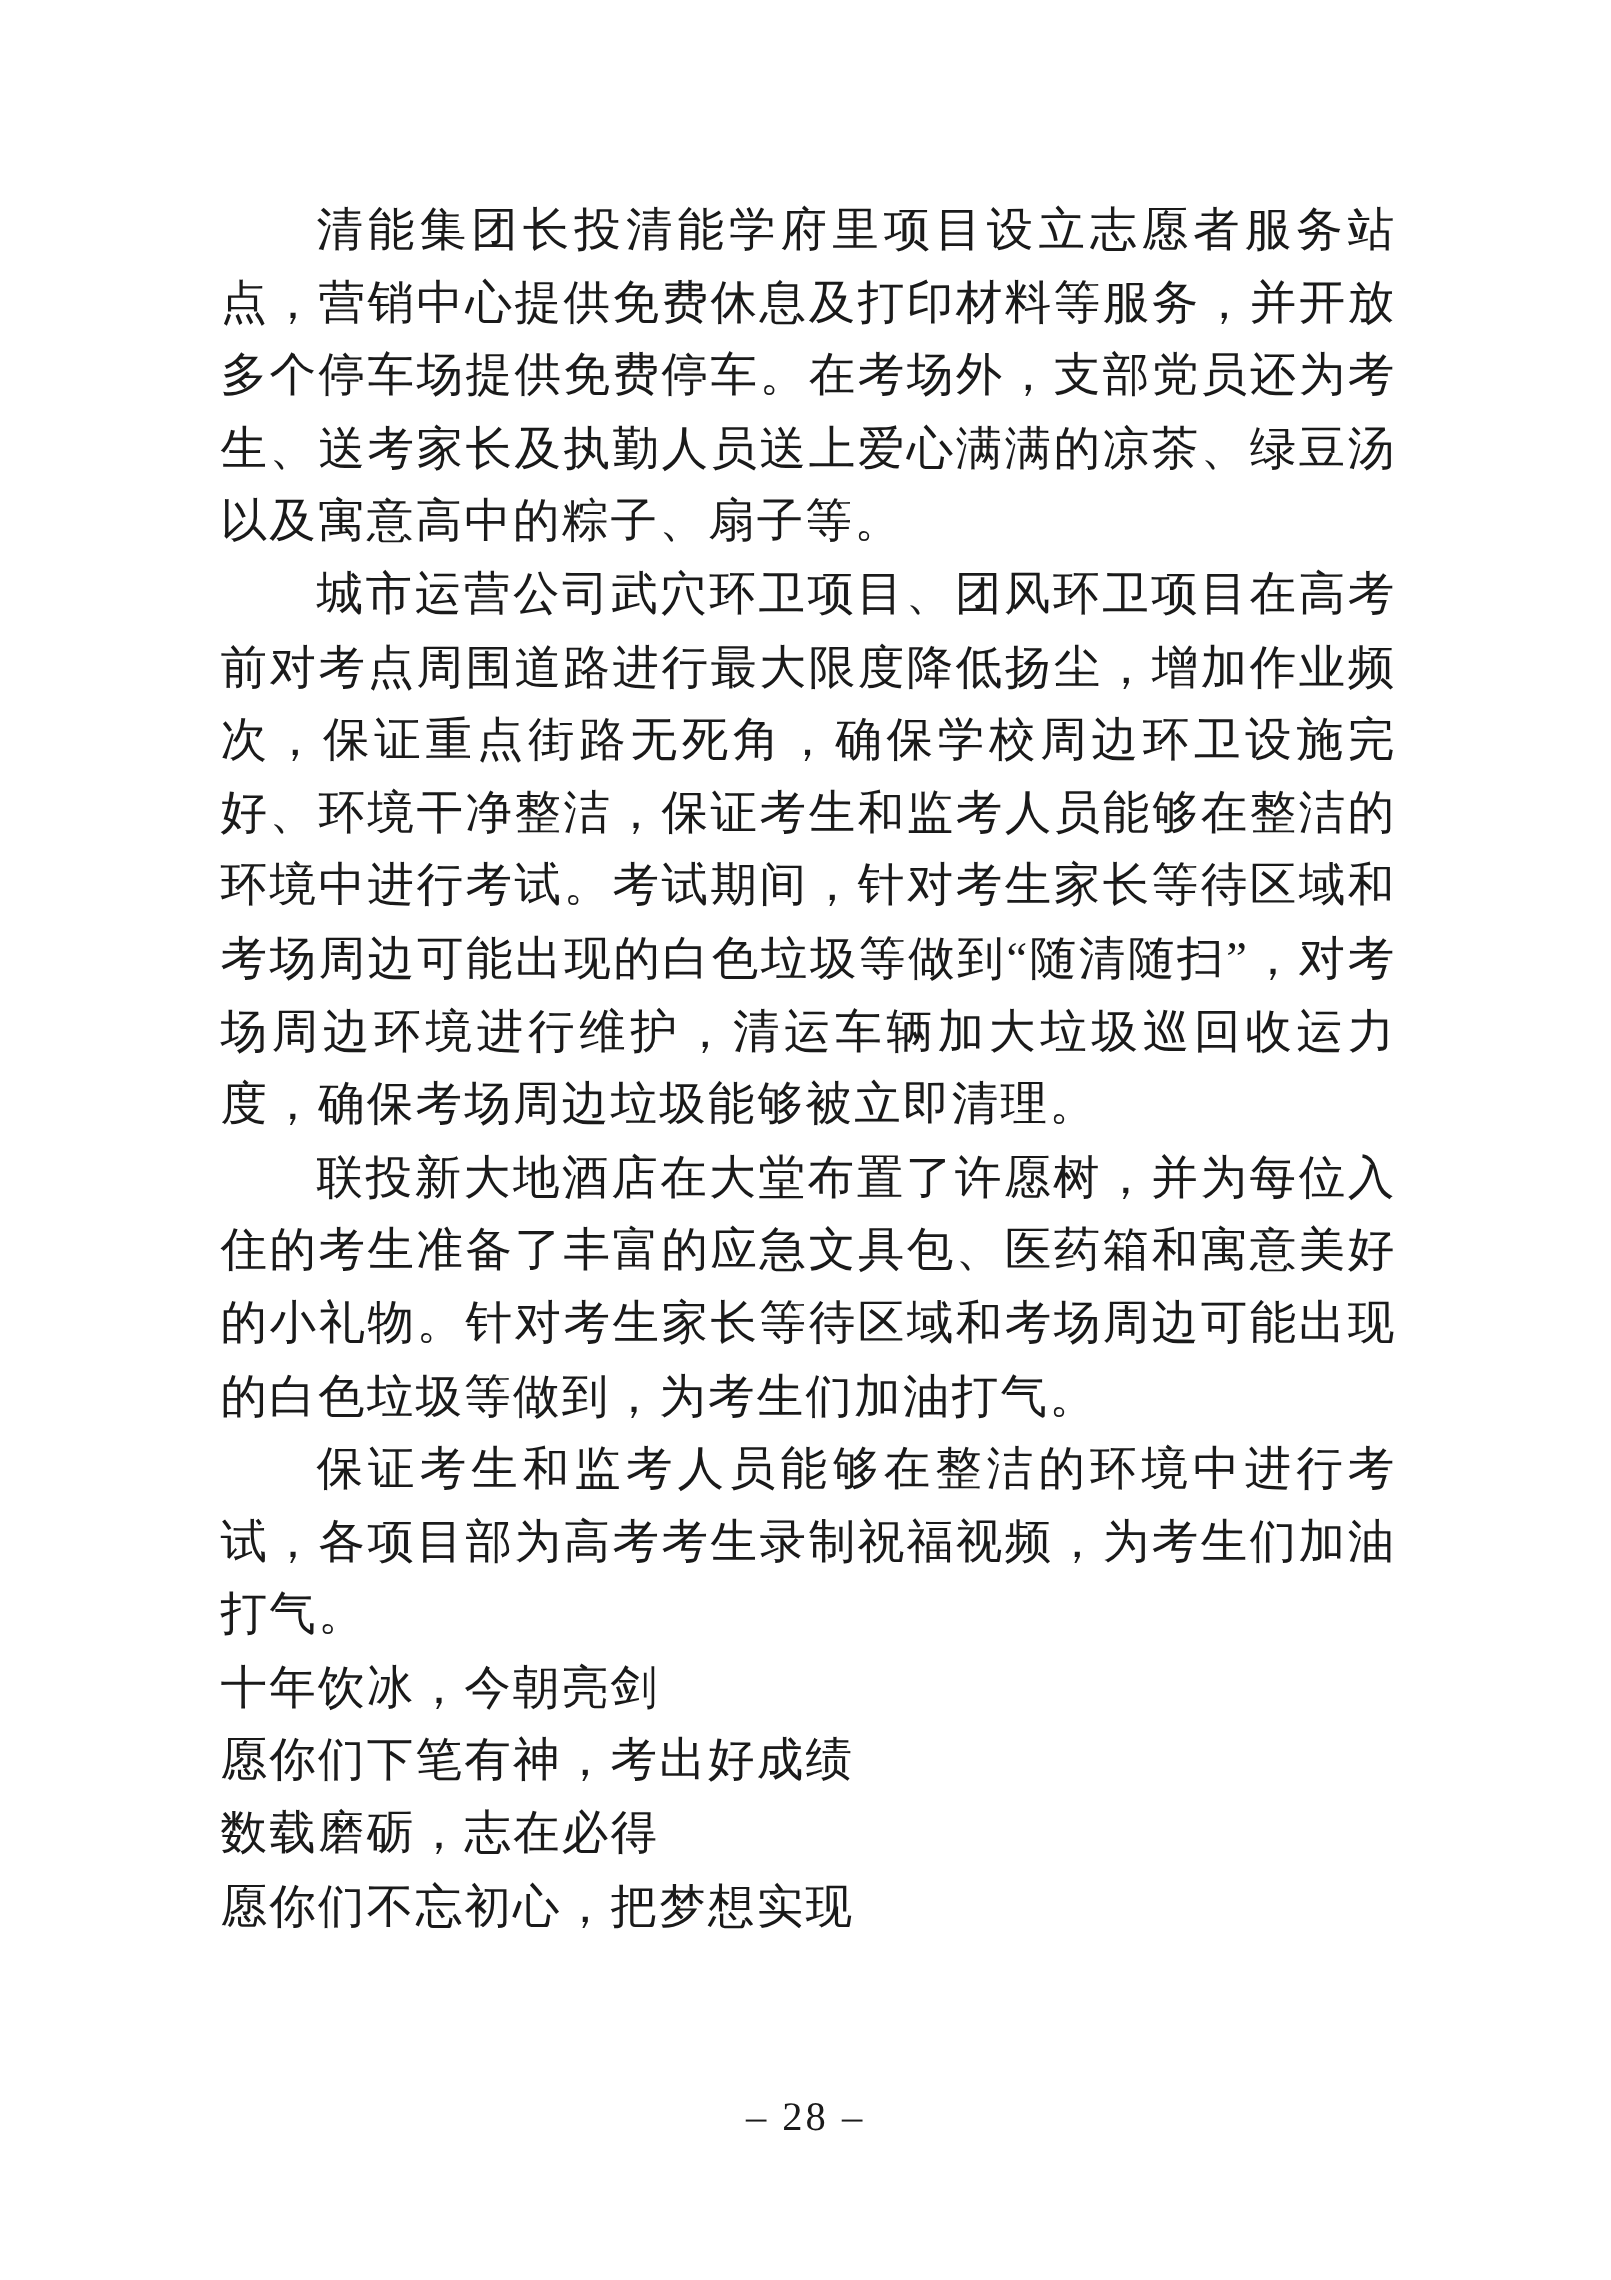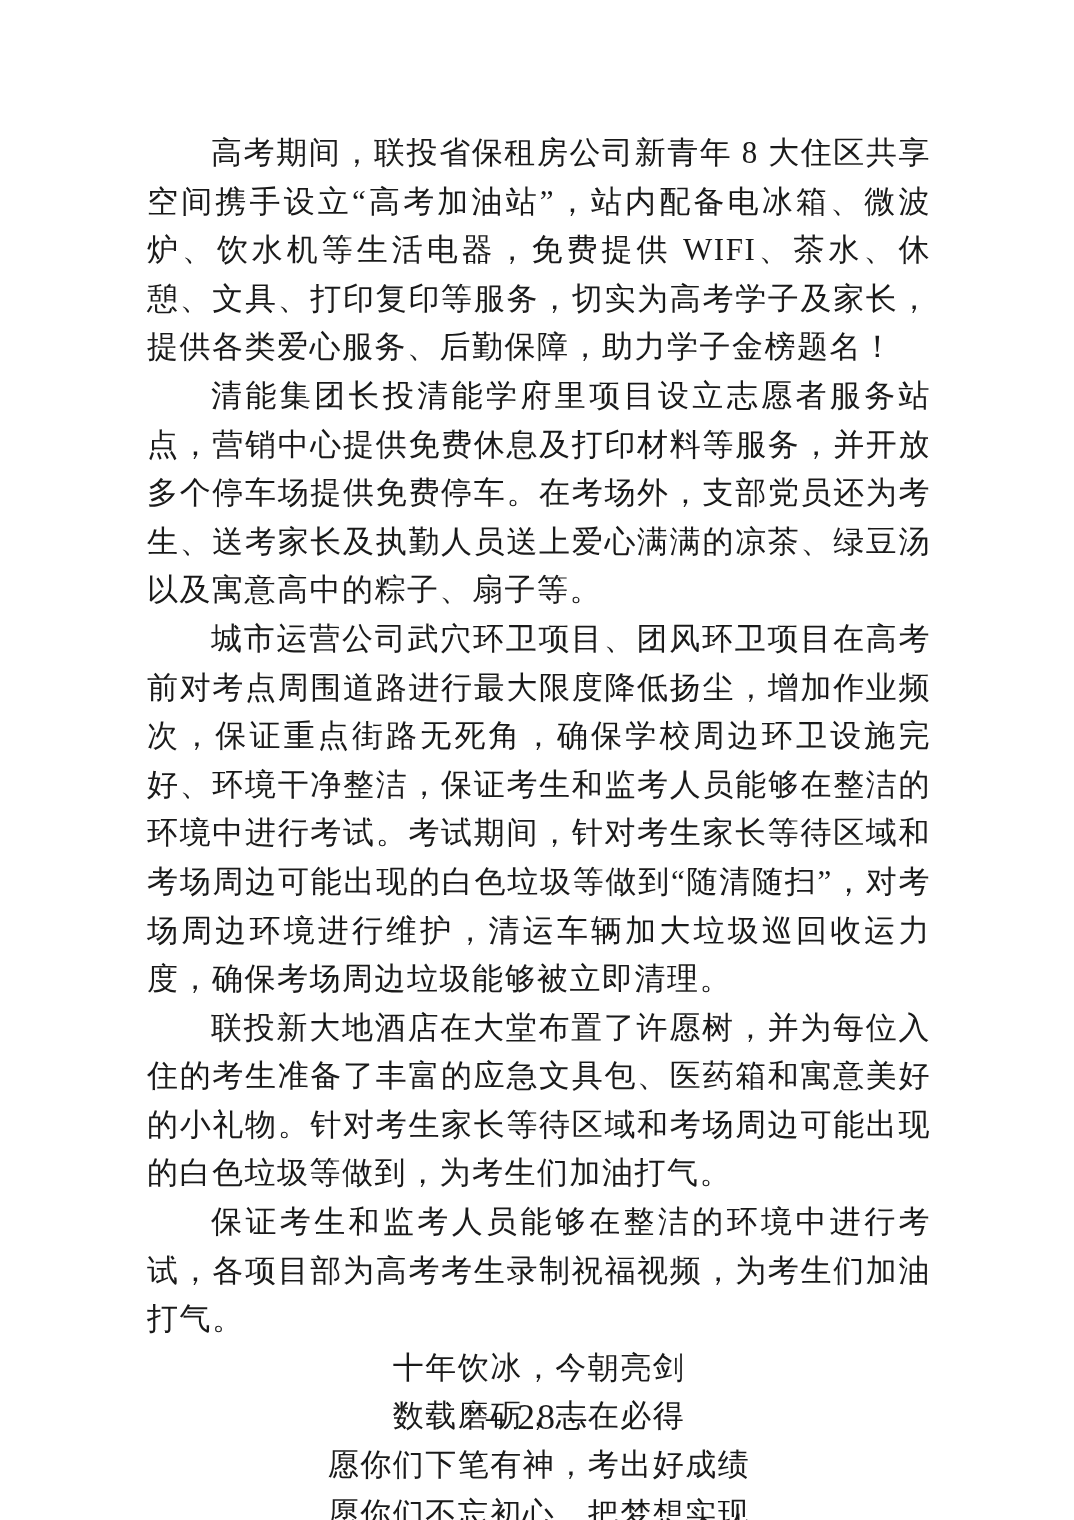--- a/index.html
+++ b/index.html
@@ -30,47 +30,45 @@
   }
   .para {
     margin: 0;
     padding: 0;
     text-indent: 64px;
   }
   .poem-block {
     margin: 0;
   }
   .poem-line {
-    text-align: center;
     text-indent: 0;
   }
   .footer {
     position: absolute;
     top: 1396px;
     left: 0;
     width: 100%;
     text-align: center;
-    font-size: 36px;
+    font-size: 27px;
     letter-spacing: 2px;
     color: #1a1a1a;
   }
 </style>
 </head>
 <body>
 
 <div class="page">
   <div class="content">
-    <p class="para">高考期间，联投省保租房公司新青年 8 大住区共享空间携手设立“高考加油站”，站内配备电冰箱、微波炉、饮水机等生活电器，免费提供 WIFI、茶水、休憩、文具、打印复印等服务，切实为高考学子及家长，提供各类爱心服务、后勤保障，助力学子金榜题名！</p>
     <p class="para">清能集团长投清能学府里项目设立志愿者服务站点，营销中心提供免费休息及打印材料等服务，并开放多个停车场提供免费停车。在考场外，支部党员还为考生、送考家长及执勤人员送上爱心满满的凉茶、绿豆汤以及寓意高中的粽子、扇子等。</p>
     <p class="para">城市运营公司武穴环卫项目、团风环卫项目在高考前对考点周围道路进行最大限度降低扬尘，增加作业频次，保证重点街路无死角，确保学校周边环卫设施完好、环境干净整洁，保证考生和监考人员能够在整洁的环境中进行考试。考试期间，针对考生家长等待区域和考场周边可能出现的白色垃圾等做到“随清随扫”，对考场周边环境进行维护，清运车辆加大垃圾巡回收运力度，确保考场周边垃圾能够被立即清理。</p>
     <p class="para">联投新大地酒店在大堂布置了许愿树，并为每位入住的考生准备了丰富的应急文具包、医药箱和寓意美好的小礼物。针对考生家长等待区域和考场周边可能出现的白色垃圾等做到，为考生们加油打气。</p>
     <p class="para">保证考生和监考人员能够在整洁的环境中进行考试，各项目部为高考考生录制祝福视频，为考生们加油打气。</p>
     <div class="poem-block">
       <div class="poem-line">十年饮冰，今朝亮剑</div>
+      <div class="poem-line">愿你们下笔有神，考出好成绩</div>
       <div class="poem-line">数载磨砺，志在必得</div>
-      <div class="poem-line">愿你们下笔有神，考出好成绩</div>
       <div class="poem-line">愿你们不忘初心，把梦想实现</div>
     </div>
   </div>
   <div class="footer">
     <span>– 28 –</span>
   </div>
 </div>
 
 </body></html>

